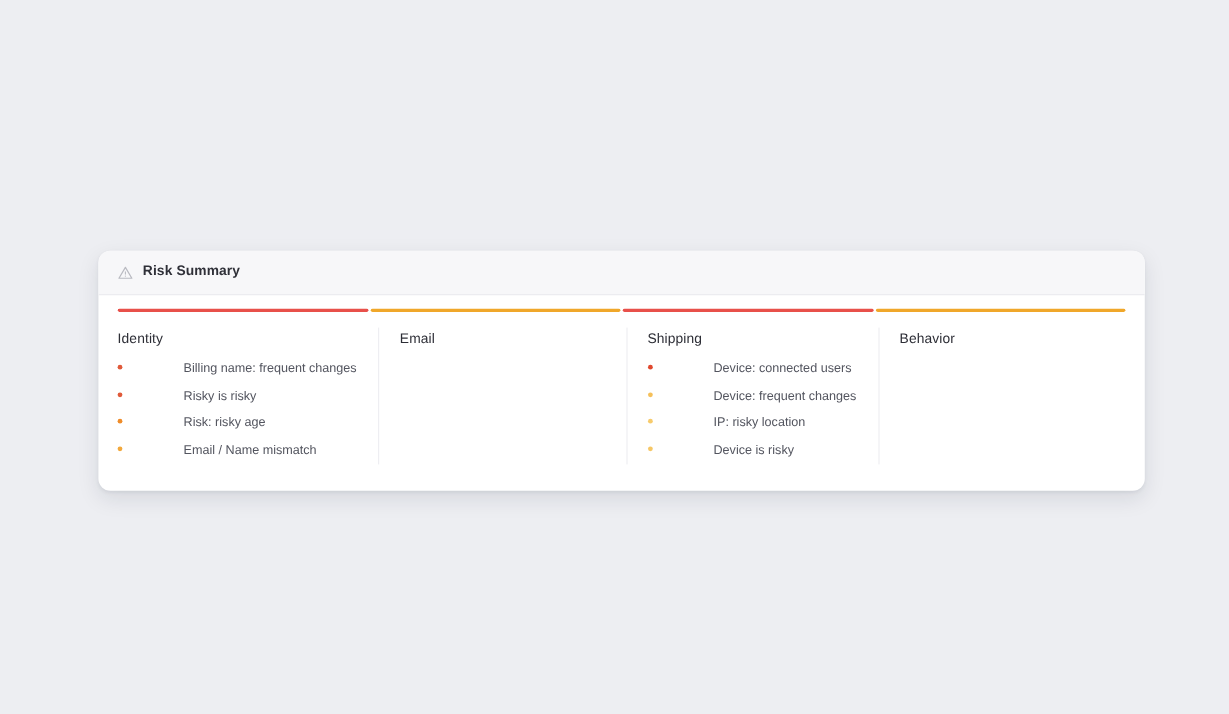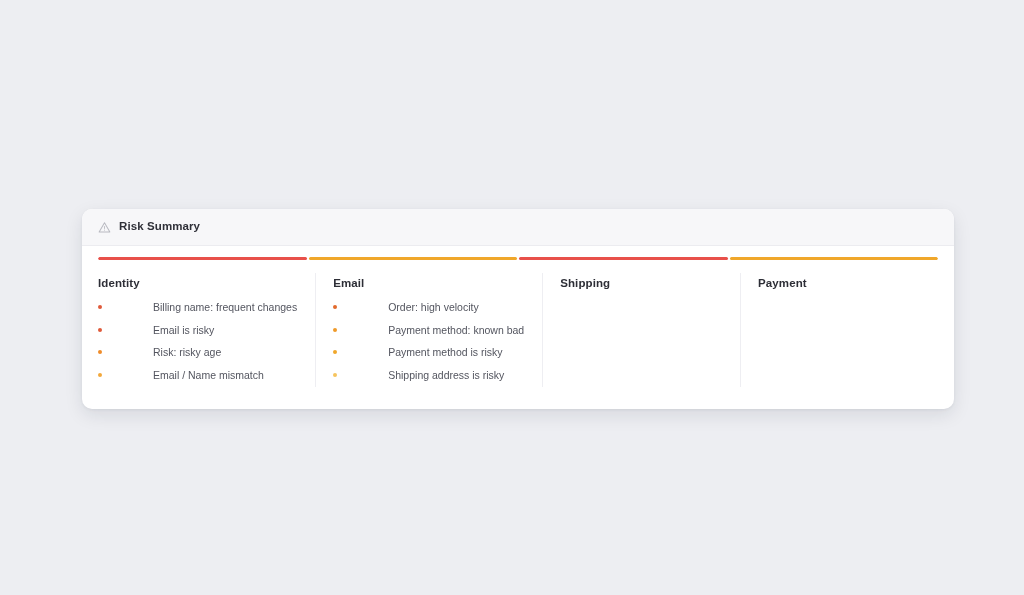--- a/index.html
+++ b/index.html
@@ -97,21 +97,21 @@
     left: 0;
     top: -4px;
     bottom: -6px;
     width: 1px;
     background: #eeeef2;
   }
   .column:first-child .col-divider { display: none; }
 
   .col-title {
     font-size: 11.5px;
-    font-weight: bold;
+    font-weight: normal;
     color: #2d2e36;
     margin: 0 0 12px 0;
     letter-spacing: 0.1px;
   }
 
   .risk-list {
     list-style: none;
     margin: 0;
     padding: 0;
   }
@@ -167,60 +167,60 @@
       <div class="columns" id="columns">
           <div class="column">
             <div class="col-title">Identity</div>
             <ul class="risk-list">
               <li class="risk-item">
                 <span class="risk-dot" style="background: rgb(224, 90, 58);"></span>
                 <span class="risk-label">Billing name: frequent changes</span>
               </li>
               <li class="risk-item">
                 <span class="risk-dot" style="background: rgb(224, 90, 58);"></span>
-                <span class="risk-label">Email is risky</span>
+                <span class="risk-label">Risky is risky</span>
               </li>
               <li class="risk-item">
                 <span class="risk-dot" style="background: rgb(239, 140, 42);"></span>
                 <span class="risk-label">Risk: risky age</span>
               </li>
               <li class="risk-item">
                 <span class="risk-dot" style="background: rgb(242, 168, 60);"></span>
                 <span class="risk-label">Email / Name mismatch</span>
               </li>
             </ul>
           </div>
           <div class="column">
             <div class="col-divider"></div>
             <div class="col-title">Email</div>
-            <ul class="risk-list">
-              <li class="risk-item">
-                <span class="risk-dot" style="background: rgb(226, 106, 44);"></span>
-                <span class="risk-label">Order: high velocity</span>
-              </li>
-              <li class="risk-item">
-                <span class="risk-dot" style="background: rgb(239, 154, 42);"></span>
-                <span class="risk-label">Payment method: known bad</span>
-              </li>
-              <li class="risk-item">
-                <span class="risk-dot" style="background: rgb(240, 167, 42);"></span>
-                <span class="risk-label">Payment method is risky</span>
-              </li>
-              <li class="risk-item">
-                <span class="risk-dot" style="background: rgb(246, 196, 94);"></span>
-                <span class="risk-label">Shipping address is risky</span>
-              </li>
-            </ul>
           </div>
           <div class="column">
             <div class="col-divider"></div>
             <div class="col-title">Shipping</div>
+            <ul class="risk-list">
+              <li class="risk-item">
+                <span class="risk-dot" style="background: rgb(224, 72, 46);"></span>
+                <span class="risk-label">Device: connected users</span>
+              </li>
+              <li class="risk-item">
+                <span class="risk-dot" style="background: rgb(245, 192, 90);"></span>
+                <span class="risk-label">Device: frequent changes</span>
+              </li>
+              <li class="risk-item">
+                <span class="risk-dot" style="background: rgb(247, 203, 108);"></span>
+                <span class="risk-label">IP: risky location</span>
+              </li>
+              <li class="risk-item">
+                <span class="risk-dot" style="background: rgb(246, 199, 102);"></span>
+                <span class="risk-label">Device is risky</span>
+              </li>
+            </ul>
           </div>
           <div class="column">
             <div class="col-divider"></div>
-            <div class="col-title">Payment</div>
+            <div class="col-title">Behavior</div>
           </div>
         </div>
 
     </div>
   </div>
 
 </div>
 
 </body></html>

